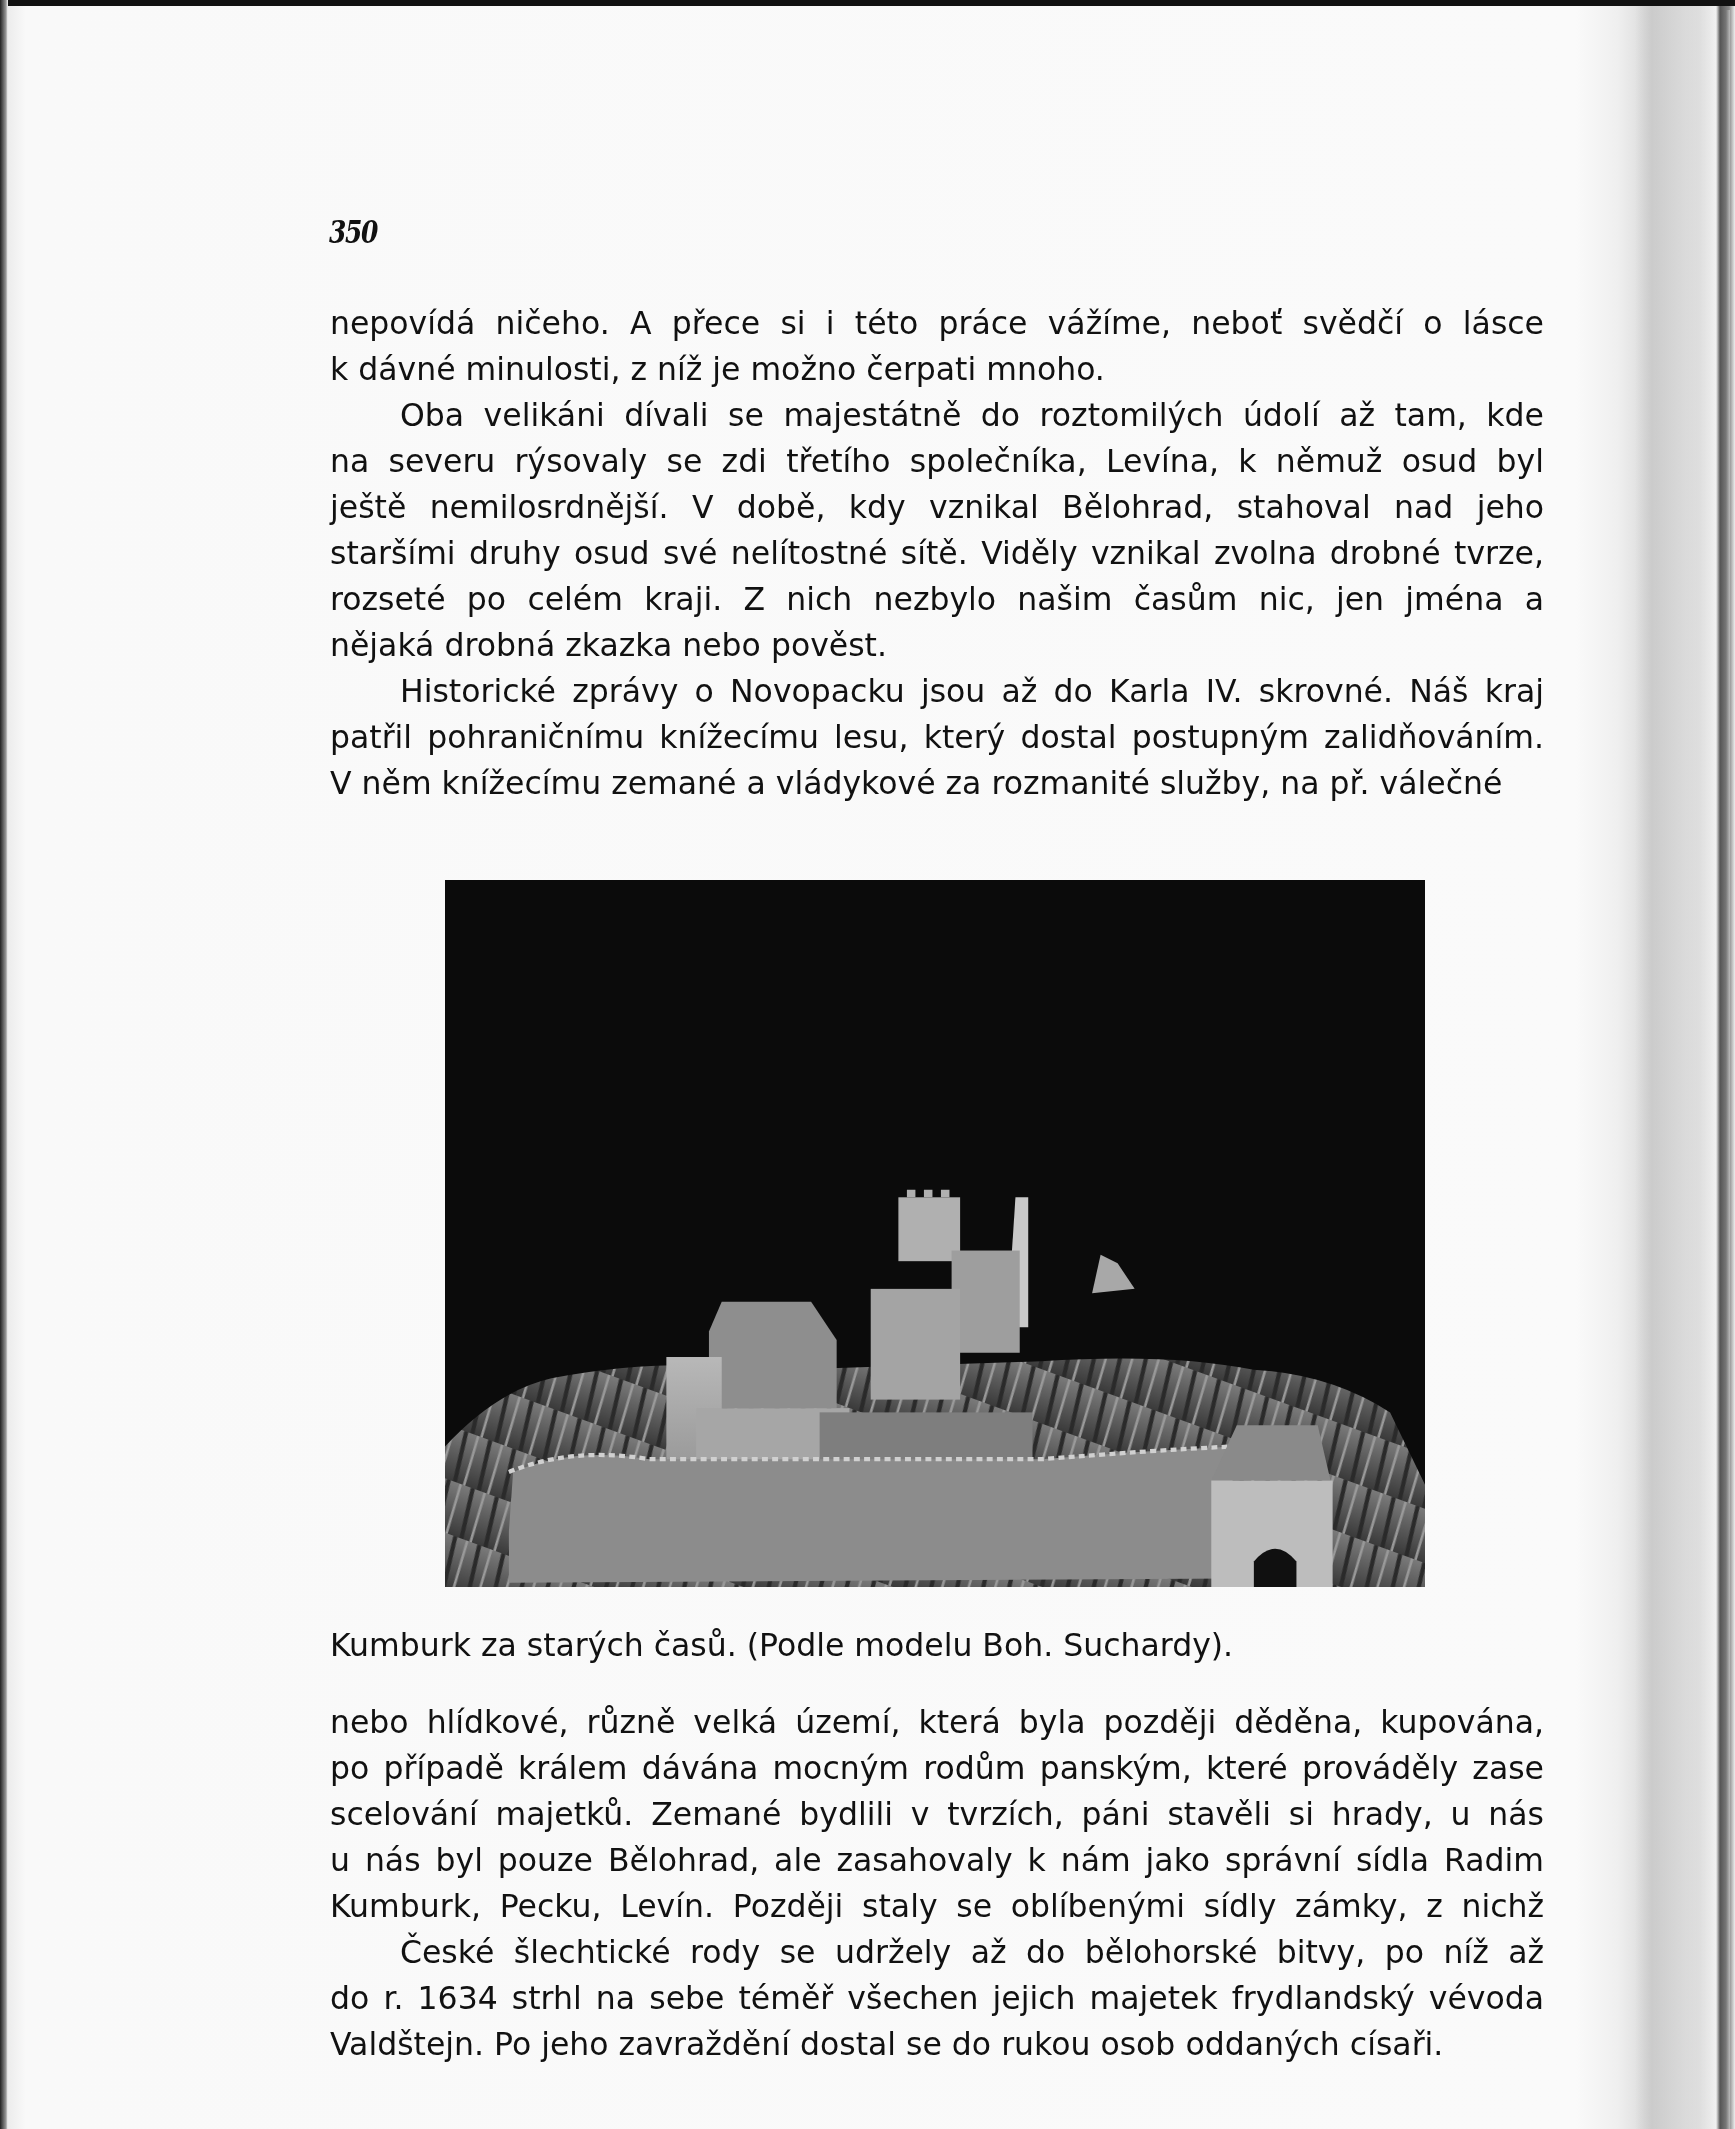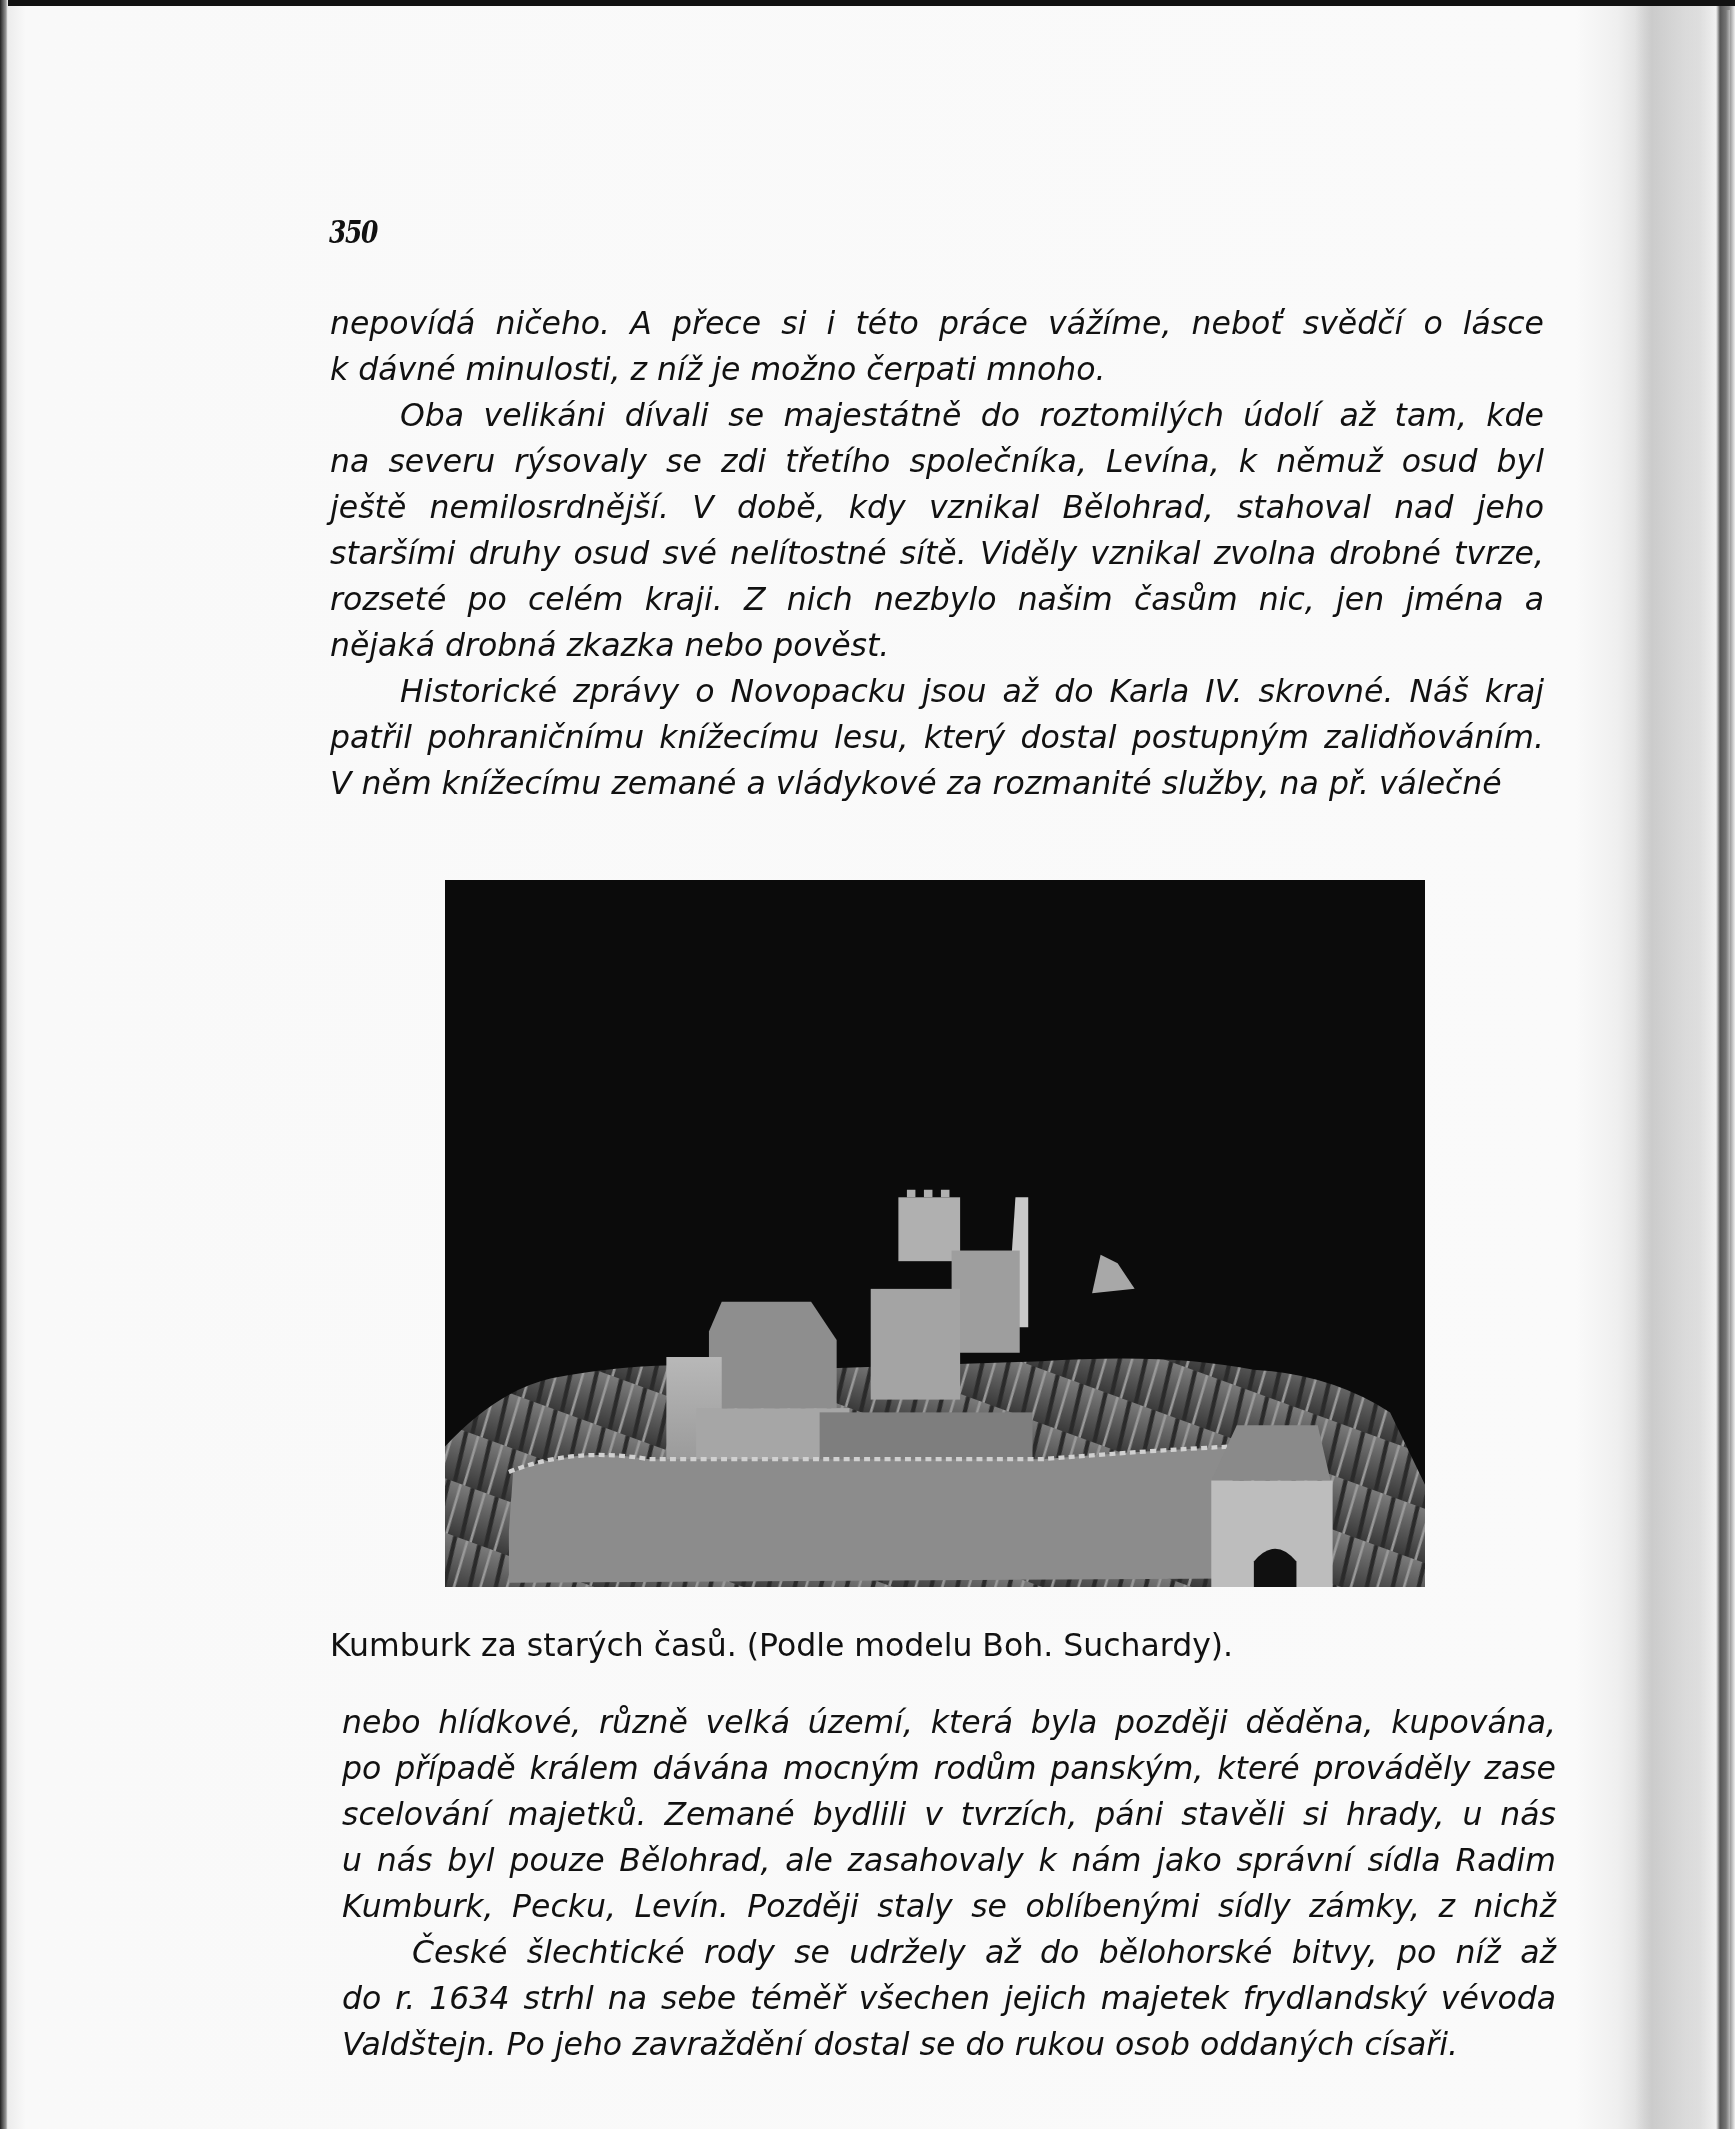--- a/index.html
+++ b/index.html
@@ -25,23 +25,23 @@
     position: absolute; left: 329px; top: 213px;
     font-family: "DejaVu Serif", serif; font-style: italic; font-weight: bold;
     font-size: 32px; letter-spacing: -1.7px; transform: scaleX(0.78); transform-origin: left top;
   }
   .text-block {
     position: absolute; left: 330px; width: 1214px;
     font-size: 31.5px; line-height: 46px;
     text-align: justify; text-align-last: left;
     transform-origin: left top;
   }
-  .para { margin: 0; font-style: italic; }
+  .para { margin: 0; }
   .block-top { top: 300px; }
-  .block-bottom { top: 1699px; margin-left: 12px; }
+  .block-bottom { top: 1699px; }
   .line { display: block; white-space: nowrap; text-align-last: justify; text-align: justify; }
   .line.last { text-align-last: left; }
 
   .figure {
     position: absolute; left: 445px; top: 880px; width: 980px; height: 707px;
     background: #0c0c0c; overflow: hidden;
   }
   .figure svg { width: 100%; height: 100%; display: block; }
   .caption {
     position: absolute; left: 330px; width: 1214px; top: 1622px;

